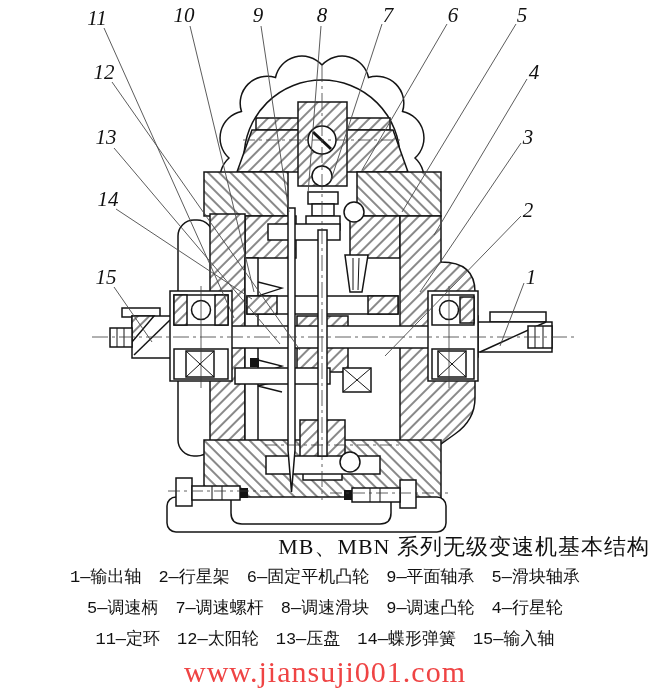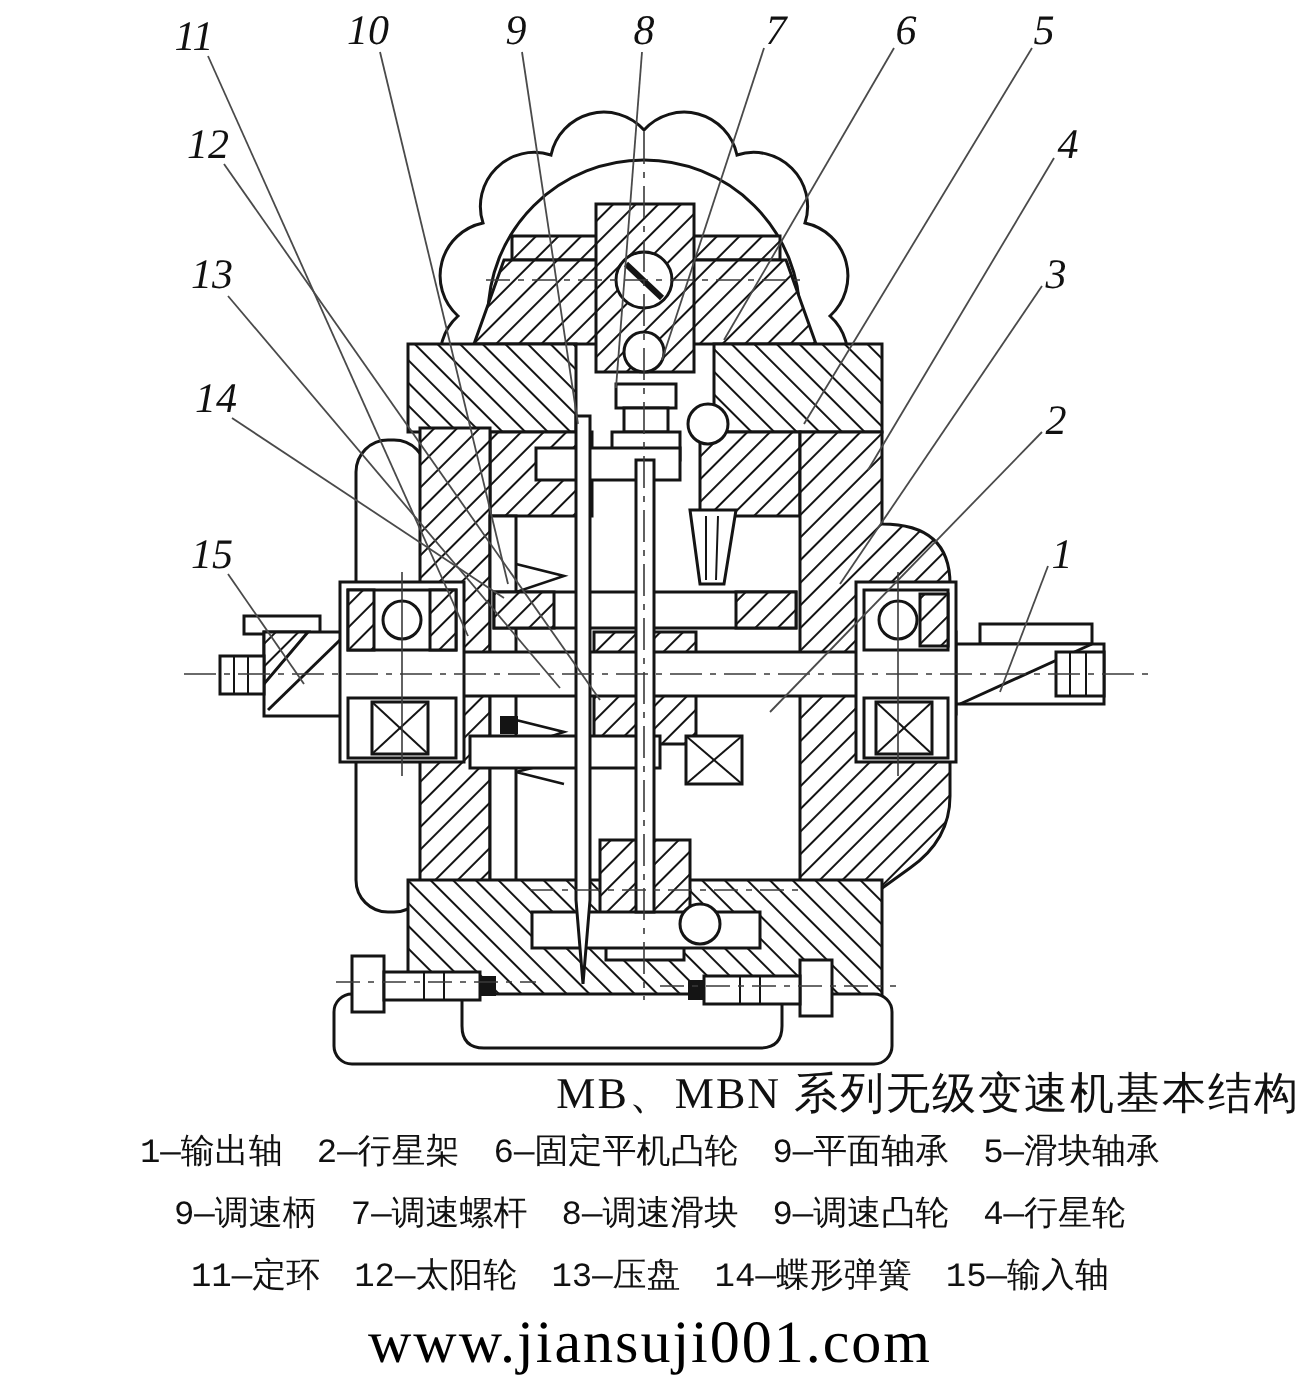--- a/index.html
+++ b/index.html
@@ -2,21 +2,21 @@
 <html><head>
 <meta charset="utf-8">
 <style>
   html,body{margin:0;padding:0;background:#ffffff;}
   body{width:650px;height:692px;overflow:hidden;font-family:"Liberation Serif","DejaVu Serif",serif;color:#111;}
   .stage{position:relative;width:650px;height:692px;background:#fff;}
   svg{display:block;}
   .caption{margin-top:2px;text-align:right;font-size:22px;letter-spacing:1px;line-height:22px;padding-left:12px;}
   .legend{margin-top:4px;}
   .legend-row{display:flex;justify-content:center;gap:17px;font-size:17px;line-height:31px;white-space:nowrap;font-family:Liberation Mono, monospace;}
-  .watermark{text-align:center;font-size:30px;line-height:34px;color:#000000;letter-spacing:1px;}
+  .watermark{text-align:center;font-size:30px;line-height:34px;color:#ef4444;letter-spacing:1px;}
   text.callout{font-family:"Liberation Serif","DejaVu Serif",serif;font-style:italic;font-size:21px;fill:#111;}
 </style>
 </head>
 <body>
 
 <div class="stage">
 
 <svg width="650" height="534" viewBox="0 0 650 534">
   <defs>
     <pattern id="hA" patternUnits="userSpaceOnUse" width="8" height="8" patternTransform="rotate(45)">
@@ -221,21 +221,21 @@
 
 <div class="legend">
   <div class="legend-row">
     <span>1—输出轴</span>
     <span>2—行星架</span>
     <span>6—固定平机凸轮</span>
     <span>9—平面轴承</span>
     <span>5—滑块轴承</span>
   </div>
   <div class="legend-row">
-    <span>9—调速柄</span>
+    <span>5—调速柄</span>
     <span>7—调速螺杆</span>
     <span>8—调速滑块</span>
     <span>9—调速凸轮</span>
     <span>4—行星轮</span>
   </div>
   <div class="legend-row">
     <span>11—定环</span>
     <span>12—太阳轮</span>
     <span>13—压盘</span>
     <span>14—蝶形弹簧</span>

